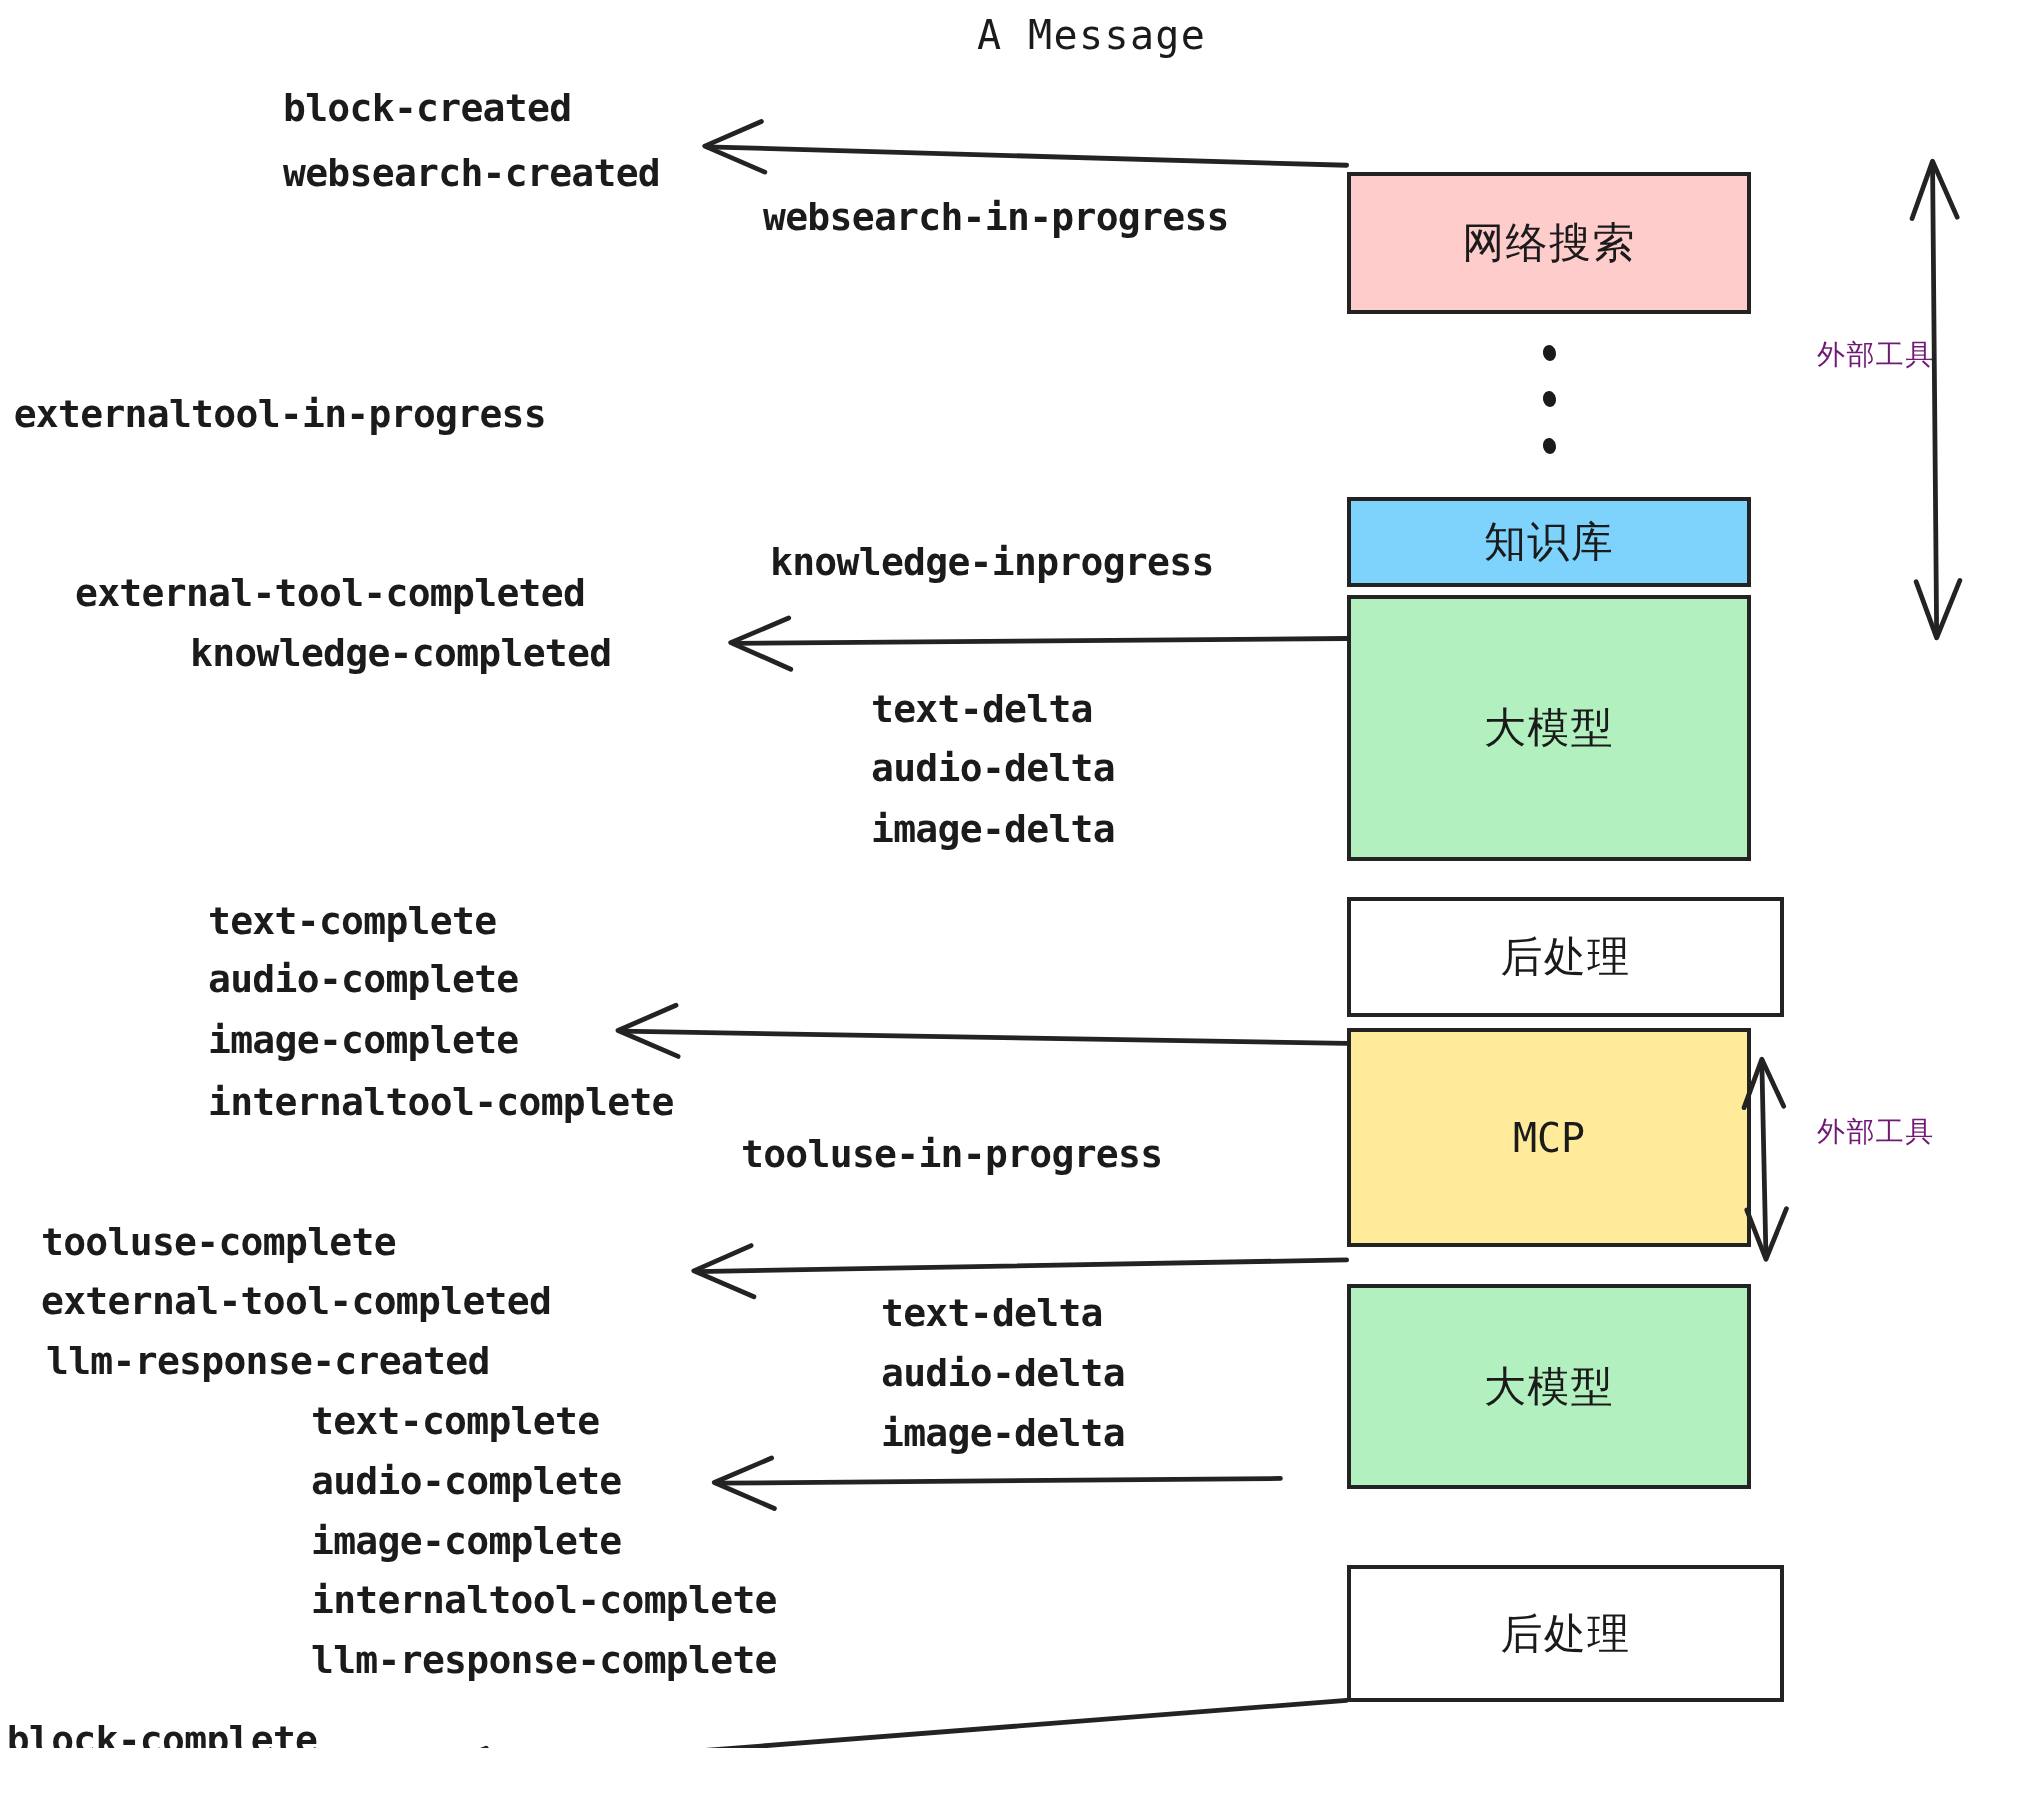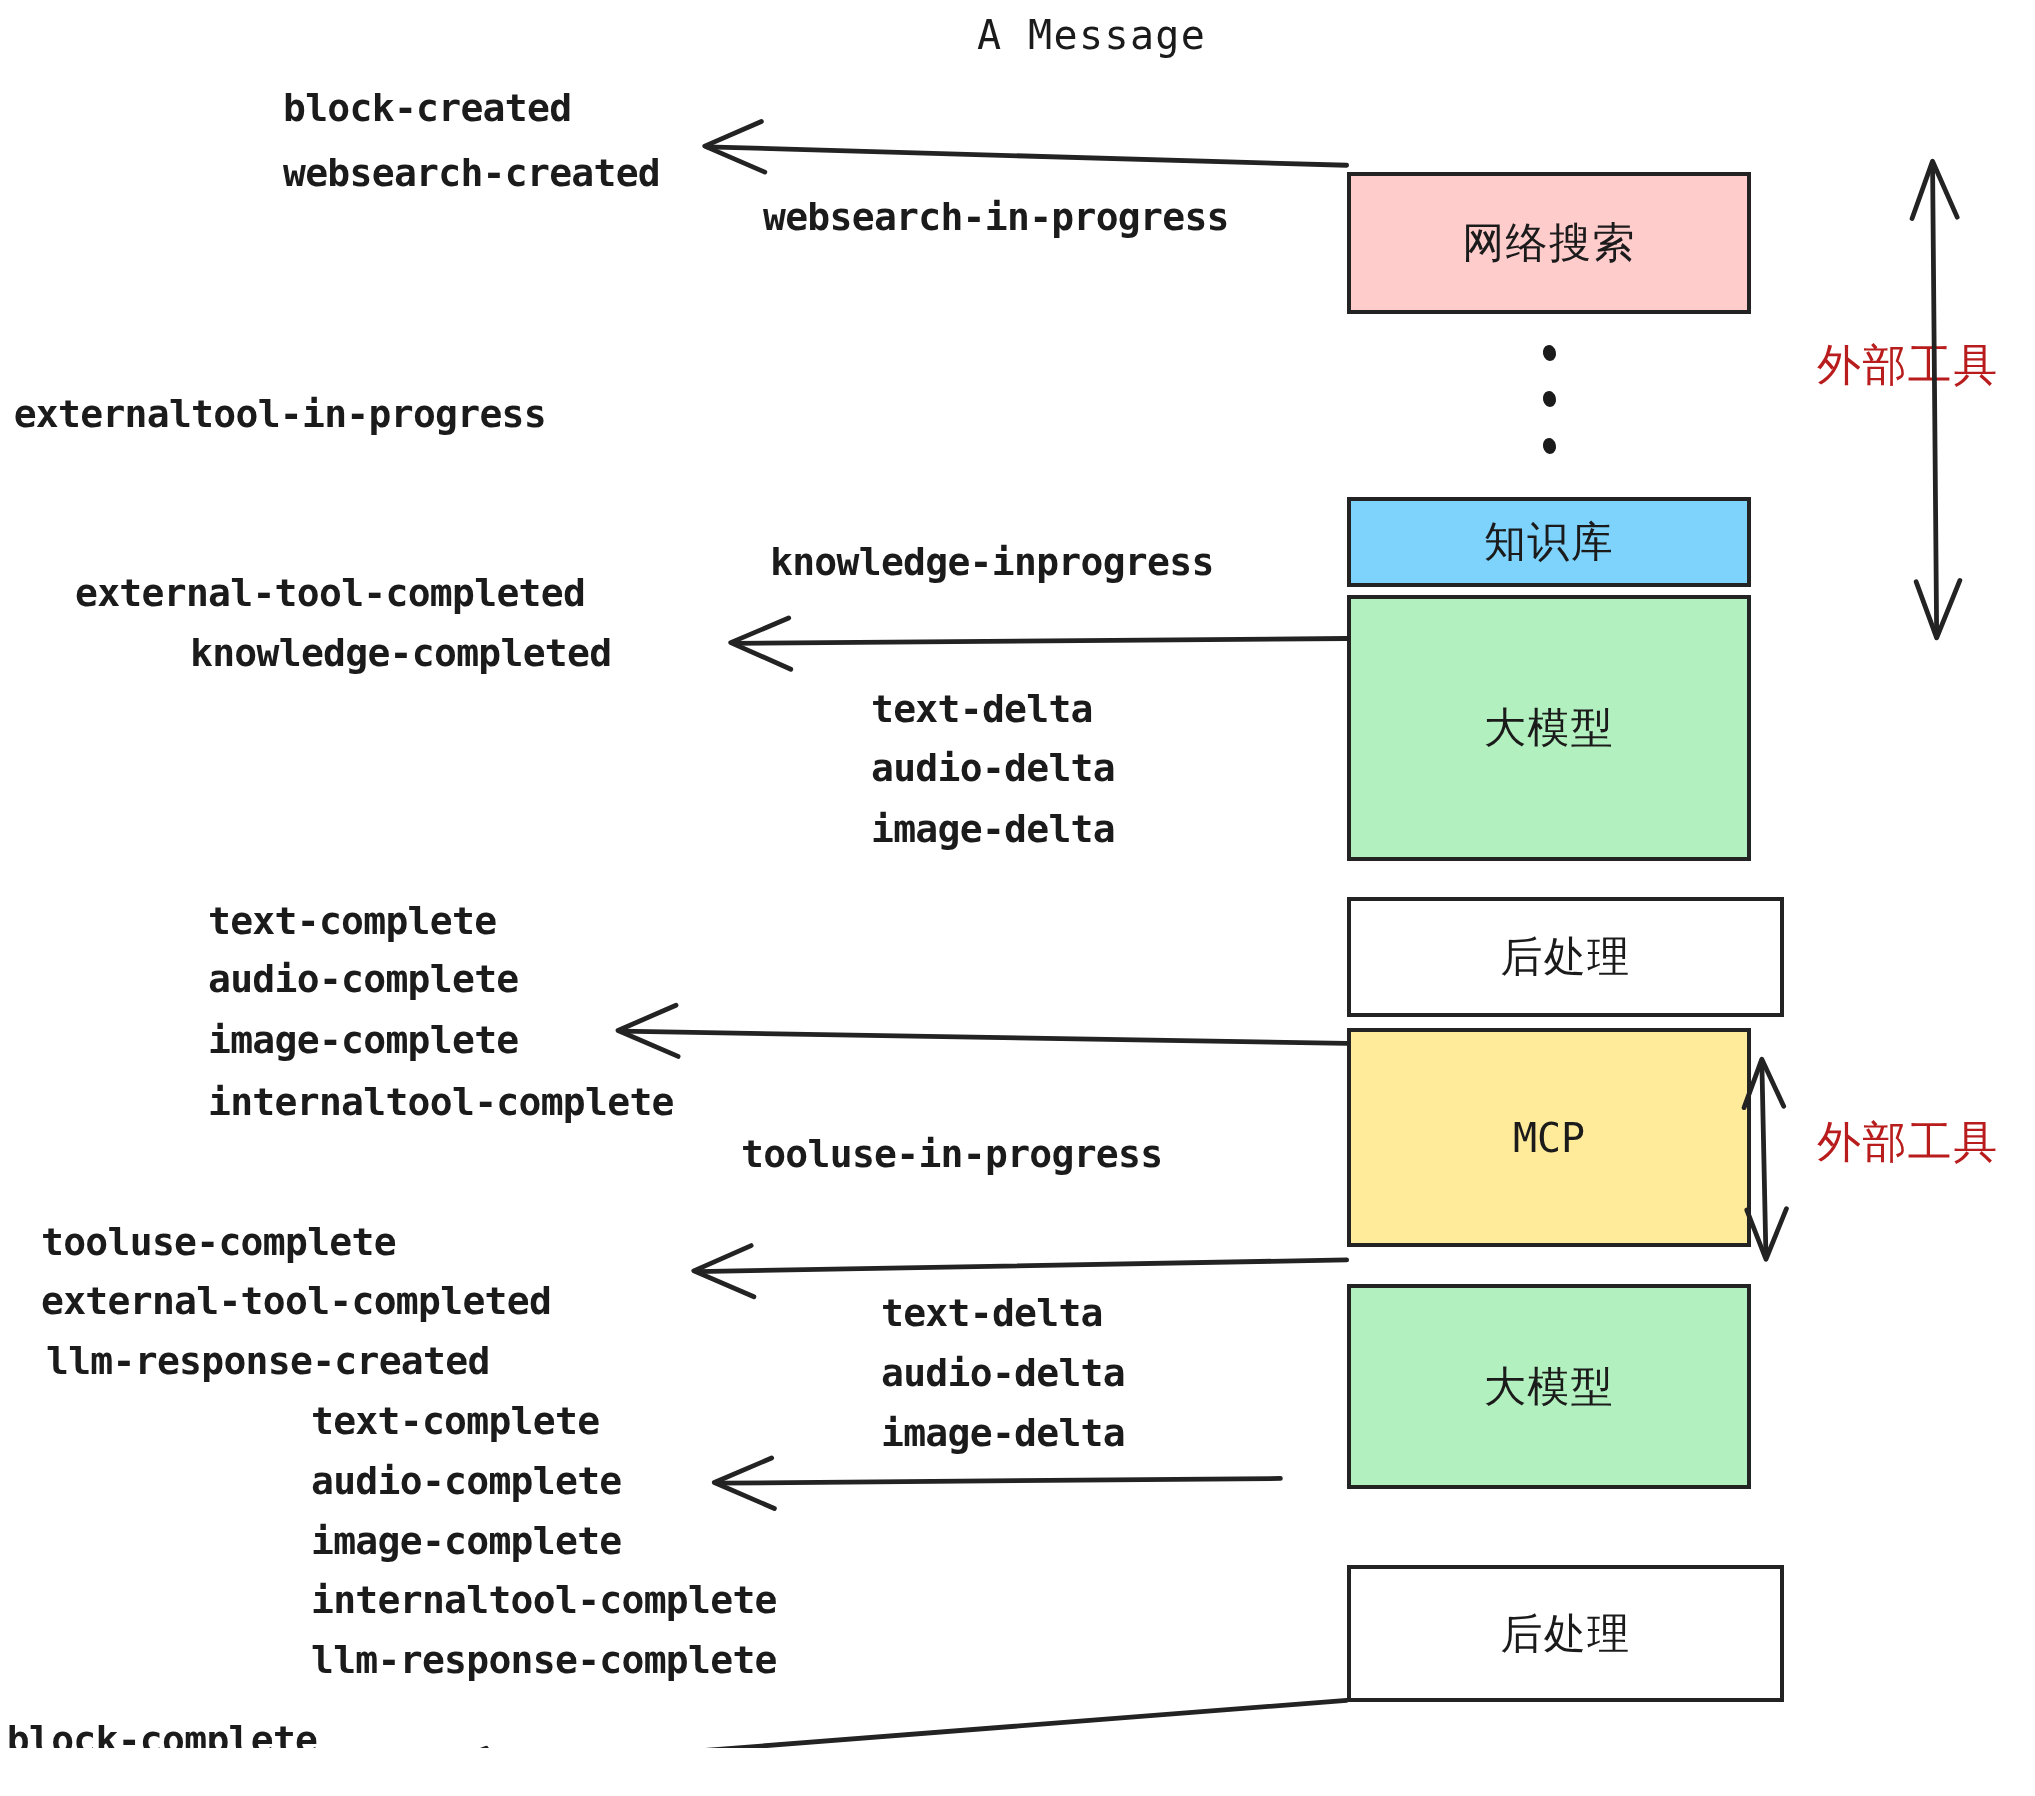--- a/index.html
+++ b/index.html
@@ -55,22 +55,22 @@
   .box.mcp .box-label {
     font-family: "DejaVu Sans Mono", "Liberation Mono", monospace;
     font-size: 40px;
     letter-spacing: 0px;
   }
 
   
   .grp-label {
     position: absolute;
     font-family: Liberation Sans, sans-serif;
-    font-size: 44px;
-    color: #b91c1c;
+    font-size: 28px;
+    color: #701a75;
     white-space: nowrap;
     letter-spacing: 1.4px;
   }
 
   
   .dots {
     position: absolute;
     display: flex;
     flex-direction: column;
     align-items: center;

